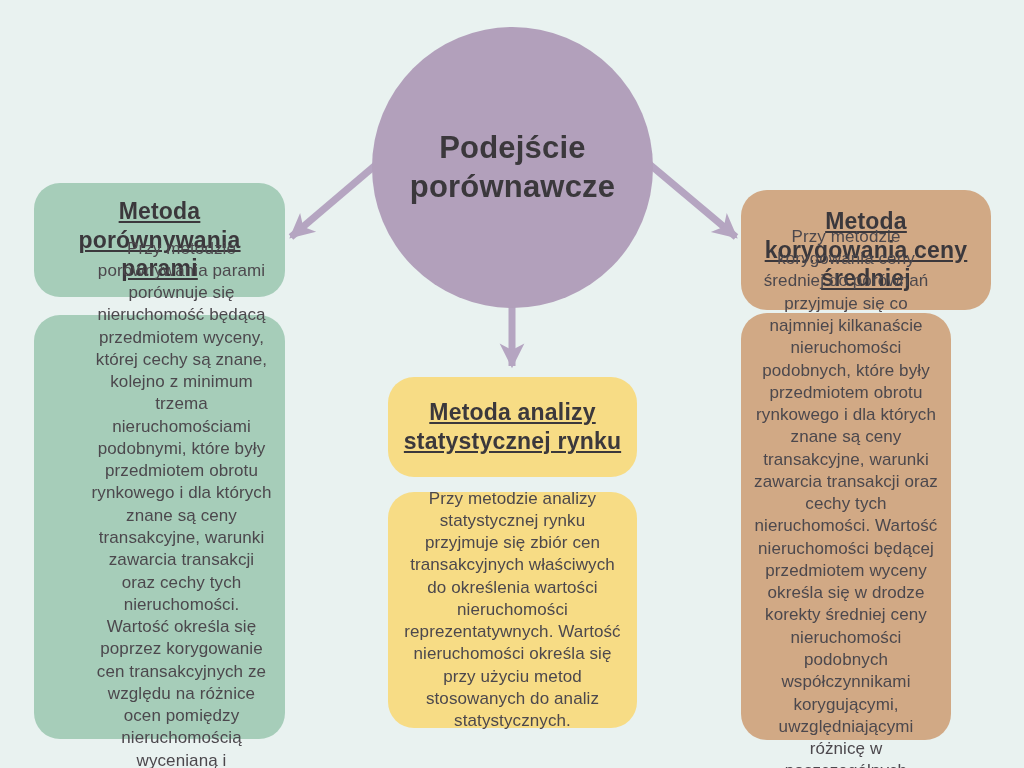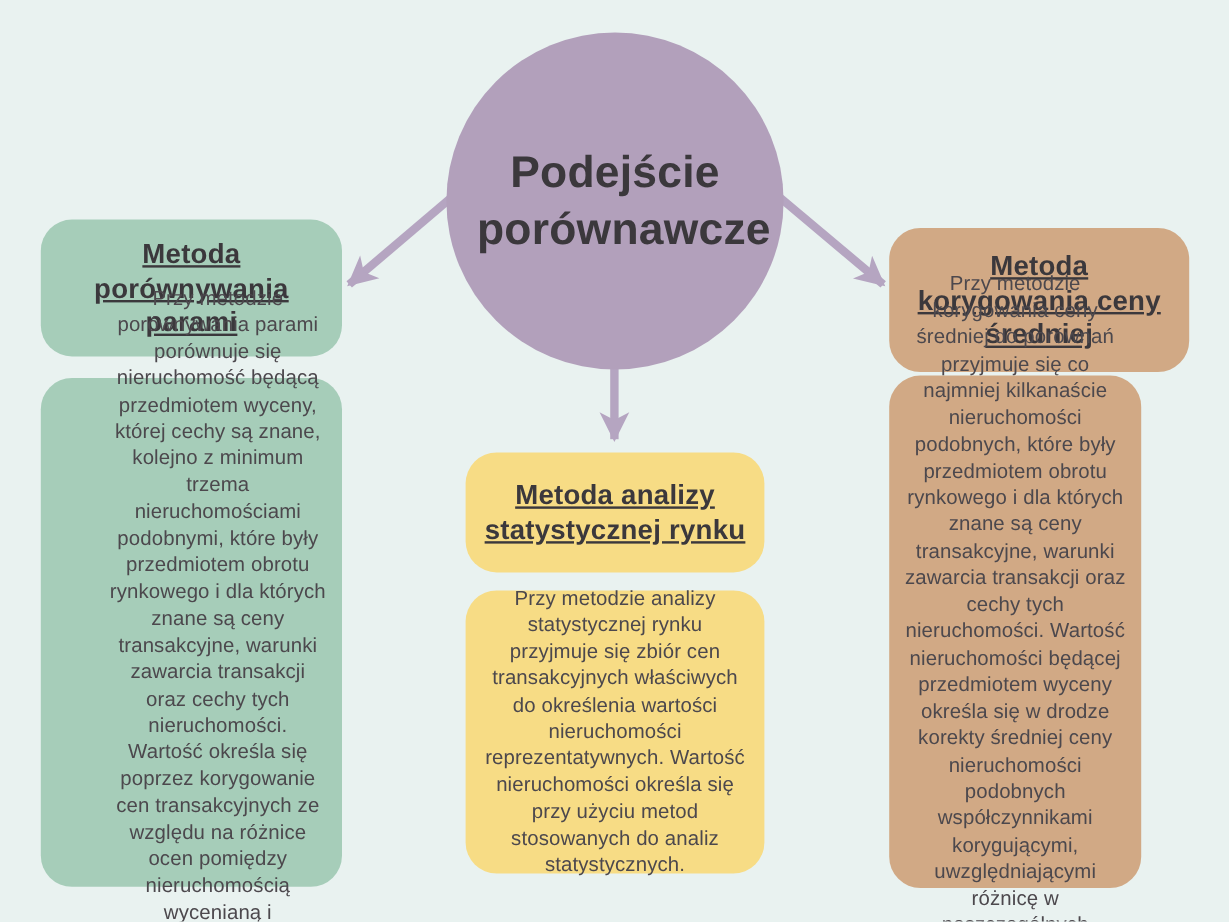--- a/index.html
+++ b/index.html
@@ -33,21 +33,21 @@
     width: 281px; height: 281px;
     border-radius: 50%;
     background: var(--root-circle);
     display: flex;
     align-items: center;
     justify-content: center;
     text-align: center;
     z-index: 3;
   }
   .root-title {
-    font-size: 37px;
+    font-size: 31px;
     font-weight: bold;
     line-height: 1.25;
     color: var(--title-text);
     width: 230px;
     letter-spacing: 0.2px;
   }
   .arrows-layer {
     position: absolute;
     left: 0; top: 0;
     width: 1024px; height: 768px;

